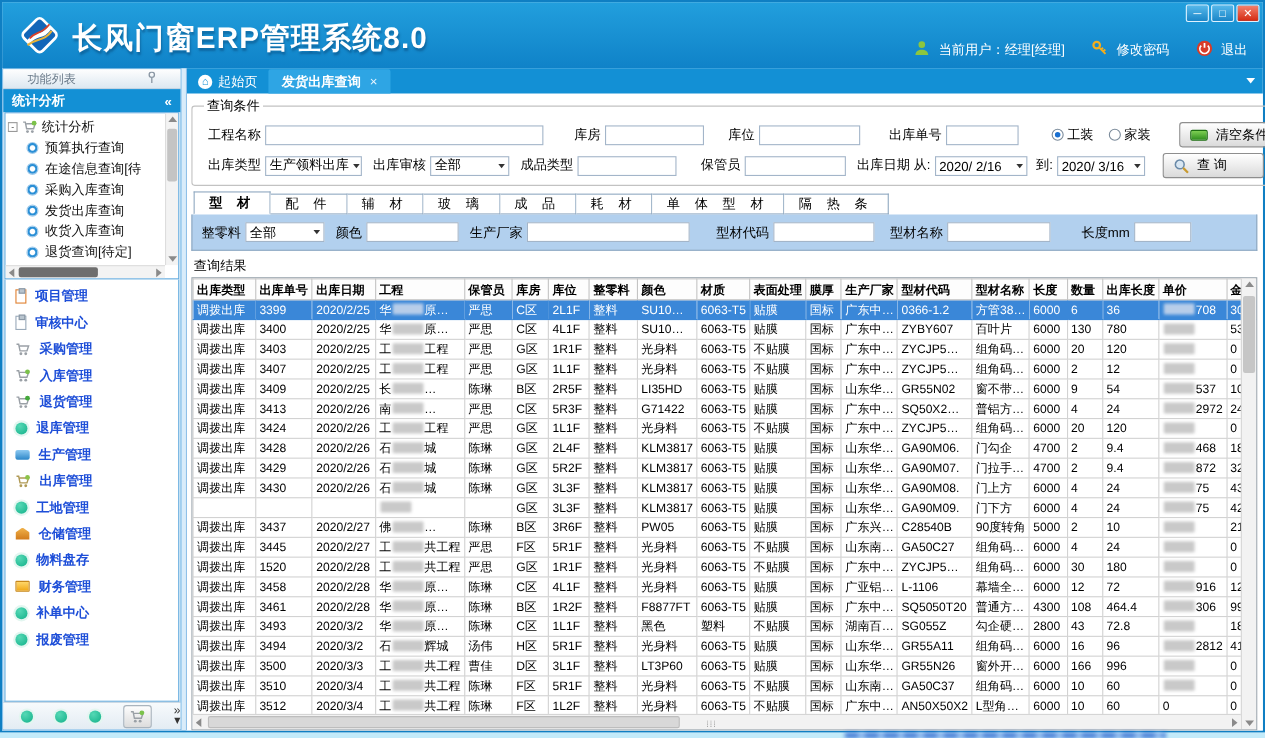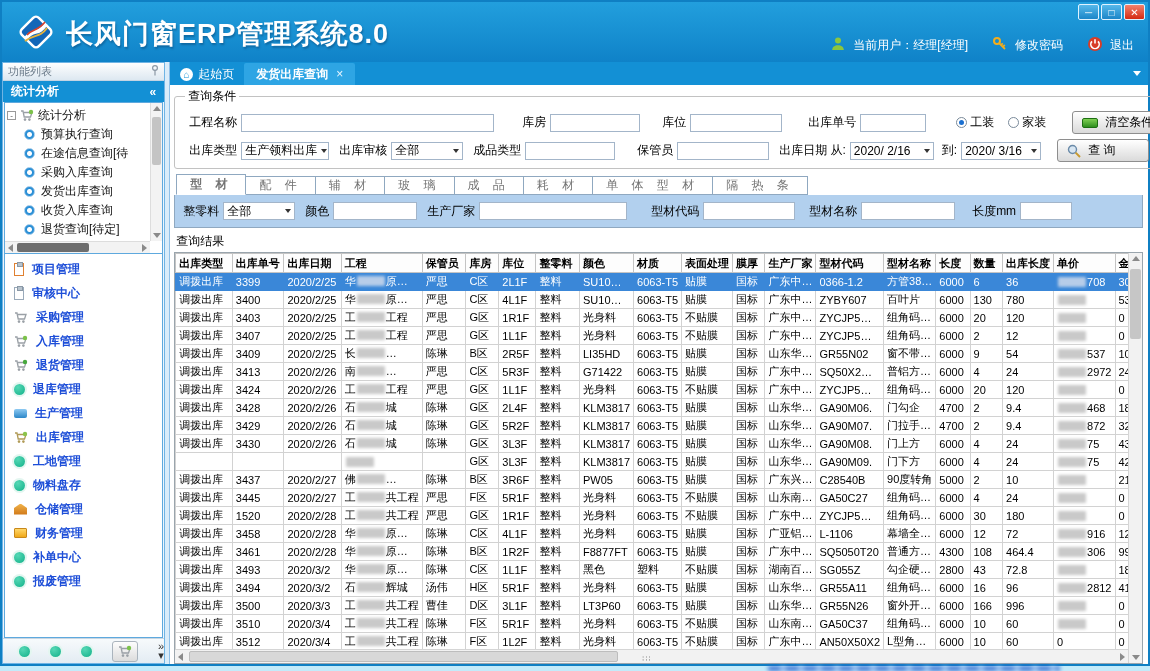--- a/index.html
+++ b/index.html
@@ -12,21 +12,21 @@
   .wc{width:21px;height:16px;font-size:10px;font-weight:bold;color:#fff;display:flex;align-items:center;justify-content:center;background:linear-gradient(#56b8ea,#1b86c8);border:1px solid #dff2ff;border-radius:2px;cursor:default}
   .wc.close{background:linear-gradient(#f3826d,#d windows42a12);background:linear-gradient(#f3826d,#d42a12)}
   .brand{position:absolute;left:12px;top:8px;display:flex;align-items:center;gap:8px}
   .brand-title{color:#fff;font-size:27px;font-weight:bold;letter-spacing:1px;text-shadow:1px 2px 2px rgba(0,40,80,.35)}
   .userbar{position:absolute;right:14px;top:34px;display:flex;align-items:center;gap:7px;color:#fff;font-size:12px}
   .userbar .gap{width:10px}
   
   .bodyrow{flex:1;display:flex;min-height:0;background:#d9ecfa}
   
   .sidebar{flex:0 0 147px;display:flex;flex-direction:column;background:#eef6fd;border:1px solid #6fb4e4;min-height:0}
-  .sb-top{flex:0 0 18px;background:linear-gradient(#fefefe,#dde8f1);color:#6b7b8a;font-size:11px;display:flex;justify-content:space-between;align-items:center;padding:0 5px;border-bottom:1px solid #c3d4e3}
+  .sb-top{flex:0 0 18px;background:linear-gradient(#fefefe,#dde8f1);color:#6b7b8a;font-size:11px;display:flex;justify-content:space-between;align-items:center;padding:0 22px;border-bottom:1px solid #c3d4e3}
   .sb-group{flex:0 0 21px;background:#1390d5;color:#fff;font-size:12px;font-weight:bold;display:flex;justify-content:space-between;align-items:center;padding:0 8px}
   .tree{flex:0 0 152px;background:#fff;border:1px solid #5ea9de;margin:0 1px;position:relative;overflow:hidden;font-size:12px}
   .tree-inner{position:absolute;inset:2px 13px 13px 2px;overflow:hidden}
   .tree-root{display:flex;align-items:center;gap:4px;height:20px;white-space:nowrap;font-size:12px;color:#111}
   .expander{width:9px;height:9px;border:1px solid #999;background:#fff;font-size:8px;line-height:7px;text-align:center;color:#444;flex:0 0 9px}
   .tree-item{display:flex;align-items:center;gap:6px;height:19px;padding-left:17px;white-space:nowrap;overflow:hidden;color:#111;cursor:default}
   .tdot{width:11px;height:11px;border-radius:50%;background:radial-gradient(circle at 50% 50%,#fff 0 2px,#2a8fd6 3px);border:1px solid #9ec9ea;flex:0 0 11px}
   .tree-vsb{position:absolute;top:0;right:0;bottom:12px;width:12px;background:#f3f3f3;border-left:1px solid #ddd}
   .tree-hsb{position:absolute;left:0;right:12px;bottom:0;height:12px;background:#f3f3f3;border-top:1px solid #ddd}
   .tree-hsb .thumb{position:absolute;left:12px;top:1px;height:9px;width:72px;background:#6e6e6e;border-radius:2px}
@@ -66,21 +66,21 @@
   .qrow label:first-child{margin-left:6px}
   .ti{height:18px;border:1px solid #a3b5c9;font-size:12px;padding:0 3px;background:#fff}
   .combo{height:18px;border:1px solid #a3b5c9;background:#fff;display:inline-flex;align-items:center;justify-content:space-between;padding:0 3px;font-size:12px;gap:4px;cursor:default}
   .combo .car{border-left:3.5px solid transparent;border-right:3.5px solid transparent;border-top:4.5px solid #333}
   .radio{width:11px;height:11px;border-radius:50%;border:1px solid #7a8a9a;background:#fff;display:inline-block;position:relative;margin-right:3px;vertical-align:-2px}
   .radio.on::after{content:"";position:absolute;inset:2px;border-radius:50%;background:#1a6fd0}
   .btn{height:23px;background:linear-gradient(#ffffff,#dadada);border:1px solid #8e8e8e;border-radius:3px;display:inline-flex;align-items:center;gap:7px;padding:0 9px;font-size:12px;cursor:pointer}
   .ic-clear{width:16px;height:10px;background:linear-gradient(#7fd054,#2f8f1e);border:1px solid #1d6f12;border-radius:2px}
   
   .mat-tabs{display:flex;align-items:flex-end;height:21px;margin-top:5px;padding-left:2px}
-  .mtab{height:19px;display:flex;align-items:center;padding:0 13px;font-size:12px;letter-spacing:5px;border:1px solid #8fa8c0;border-left:none;background:#fff;color:#737373;cursor:pointer}
+  .mtab{height:19px;display:flex;align-items:center;padding:0 13px;font-size:12px;letter-spacing:5px;border:1px solid #8fa8c0;border-left:none;background:#fff;color:#000000;cursor:pointer}
   .mtab:first-child{border-left:1px solid #8fa8c0}
   .mtab.active{height:21px;font-weight:bold;border-bottom:1px solid #fff;background:#fff}
   .filter-panel{background:#b2d0ee;border:1px solid #8fa8c0;border-top:none;padding:0 6px;display:flex;align-items:center;font-size:12px;height:33px;white-space:nowrap}
   .filter-panel label{margin:0 4px 0 10px}
   .filter-panel label:first-child{margin-left:2px}
   .results-label{font-size:12px;margin:5px 0 2px 2px}
   
   .grid-area{position:relative;flex:1;min-height:0;border:1px solid #9aa5ad;background:#fff;overflow:hidden}
   table{border-collapse:collapse;table-layout:fixed;font-size:11px}
   th,td{border:1px solid #d2d2d2;padding:0 3px;white-space:nowrap;overflow:hidden;height:18px;text-align:left}
@@ -287,29 +287,29 @@
             <span>出库管理</span>
           </div>
           <div class="menu-item">
             <span style="display: inline-flex;">
               <span class="ic-dot"></span>
             </span>
             <span>工地管理</span>
           </div>
           <div class="menu-item">
             <span style="display: inline-flex;">
+              <span class="ic-house"></span>
+            </span>
+            <span>仓储管理</span>
+          </div>
+          <div class="menu-item">
+            <span style="display: inline-flex;">
               <span class="ic-dot"></span>
             </span>
             <span>物料盘存</span>
-          </div>
-          <div class="menu-item">
-            <span style="display: inline-flex;">
-              <span class="ic-house"></span>
-            </span>
-            <span>仓储管理</span>
           </div>
           <div class="menu-item">
             <span style="display: inline-flex;">
               <span class="ic-folder"></span>
             </span>
             <span>财务管理</span>
           </div>
           <div class="menu-item">
             <span style="display: inline-flex;">
               <span class="ic-dot"></span>
@@ -424,21 +424,21 @@
               <span class="car"></span>
             </span>
           <label>颜色</label>
           <input class="ti" style="width: 84px;">
           <label>生产厂家</label>
           <input class="ti" style="width: 148px;">
           <label style="margin-left:24px">型材代码</label>
           <input class="ti" style="width: 92px;">
           <label style="margin-left:14px">型材名称</label>
           <input class="ti" style="width: 94px;">
-          <label style="margin-left:17px">长度mm</label>
+          <label style="margin-left:28px">长度mm</label>
           <input class="ti" style="width: 52px;">
         </div>
 
         <div class="results-label">查询结果</div>
 
         <div class="grid-area">
           <table>
             <colgroup id="grid-colgroup">
                 <col style="width: 76px;">
                 <col style="width: 54px;">

